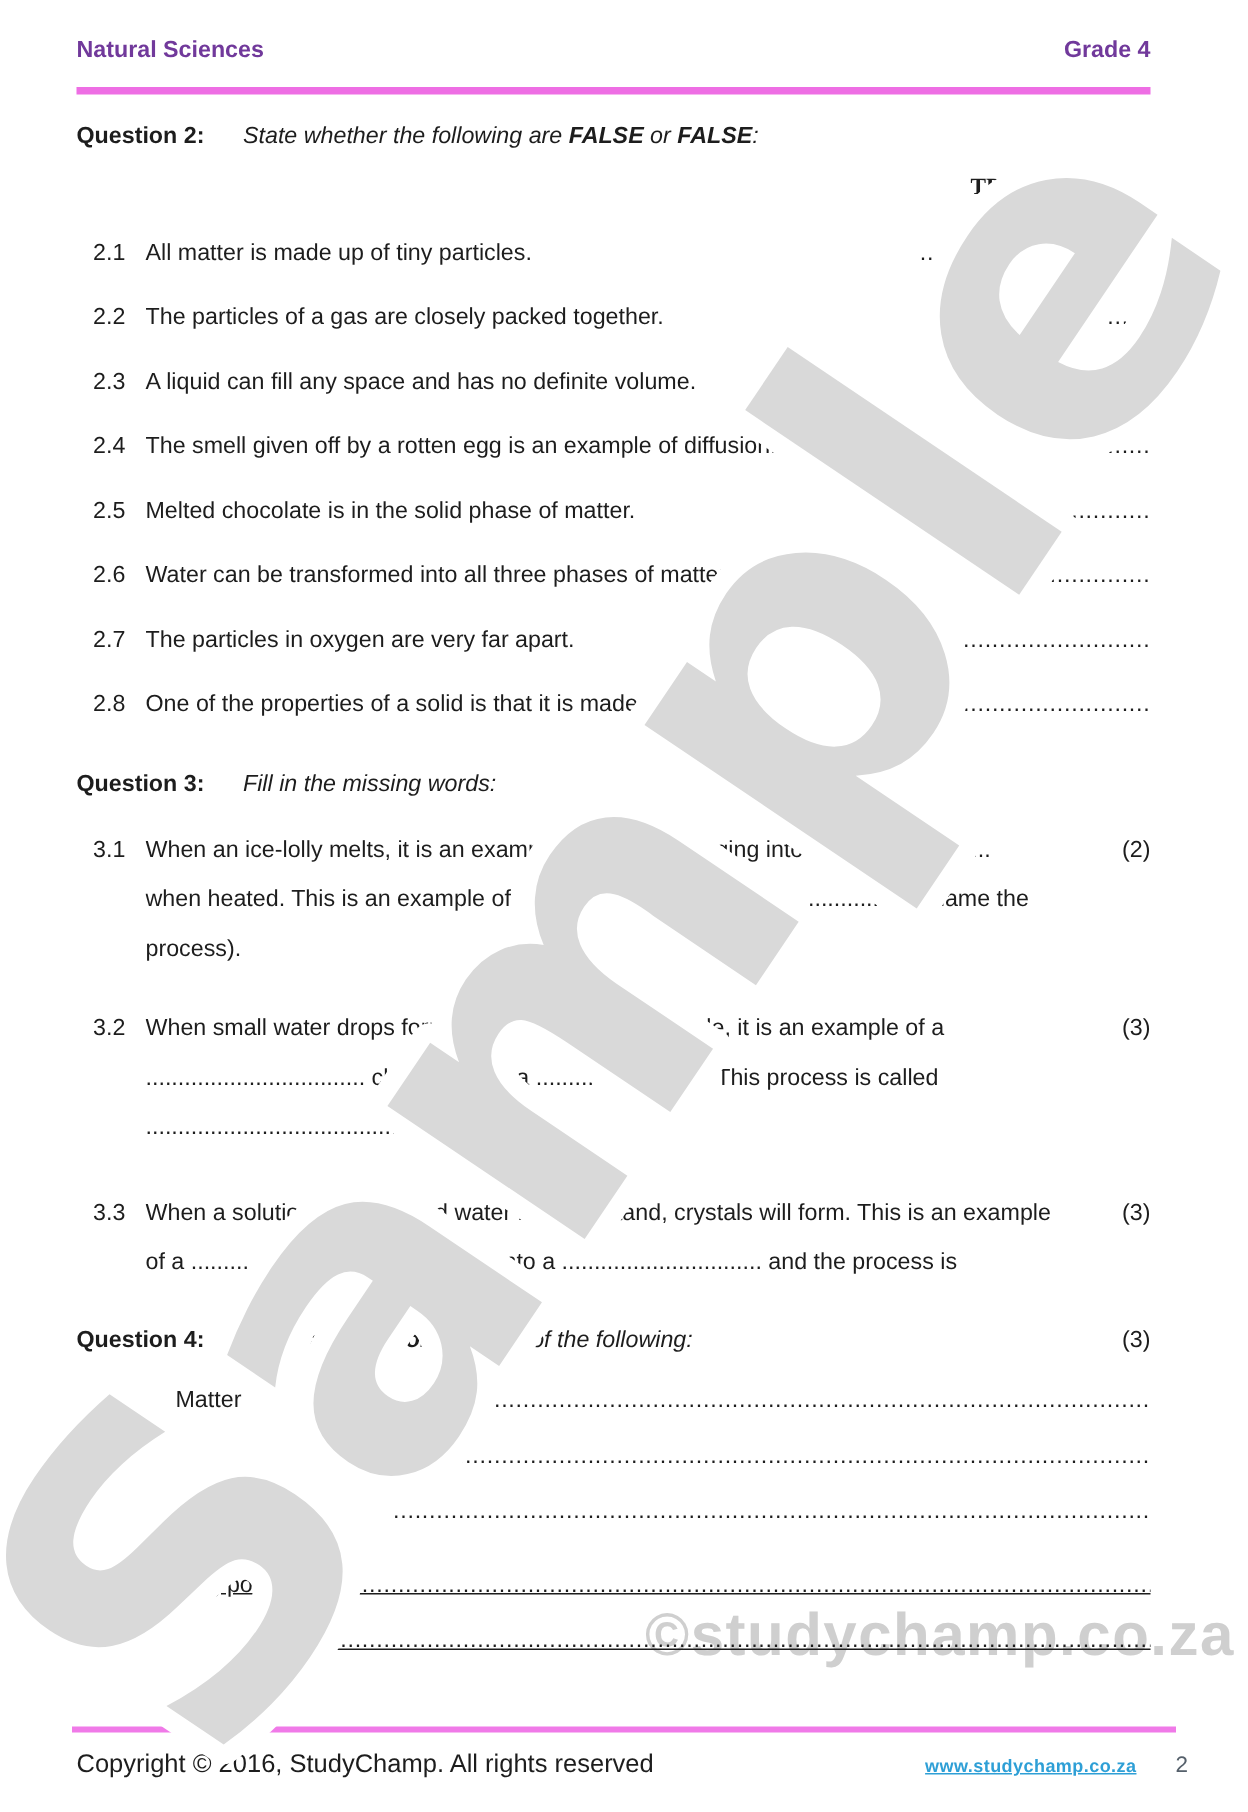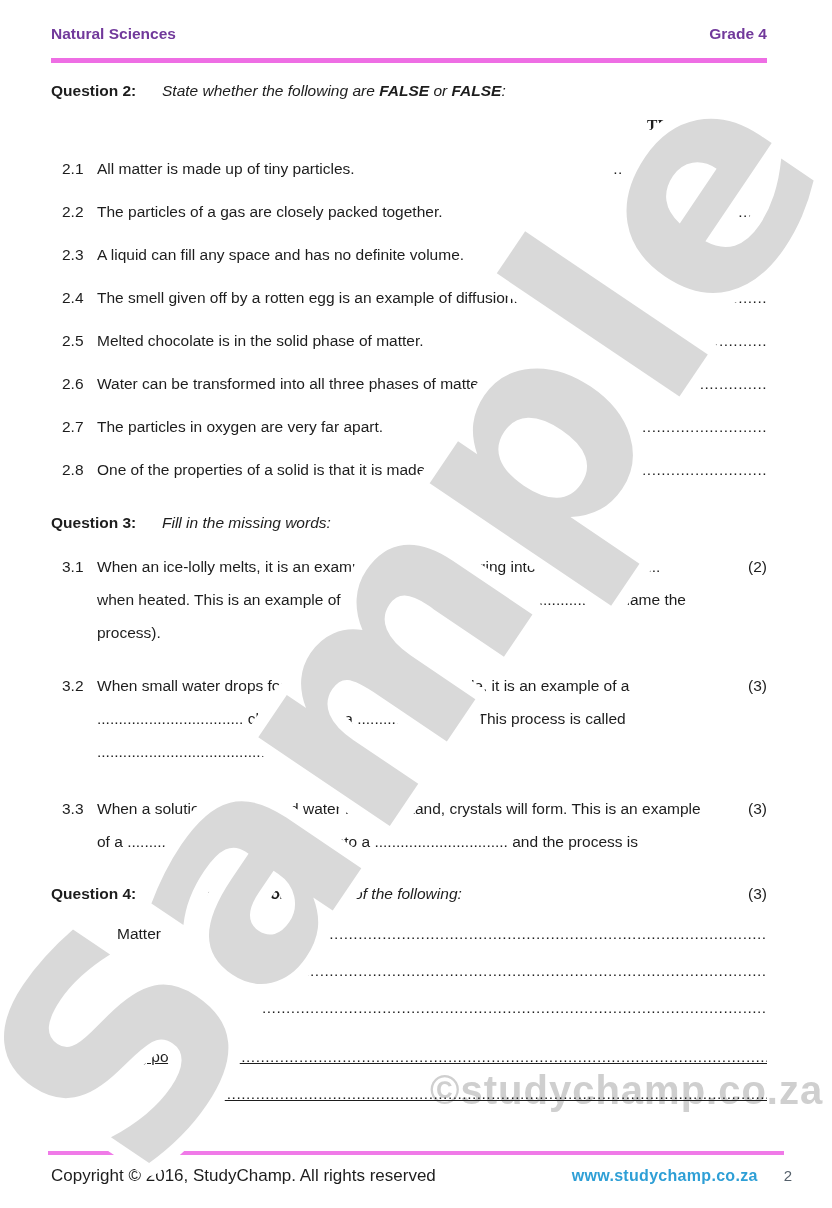--- a/index.html
+++ b/index.html
@@ -47,21 +47,21 @@
   .q4item .q4label { width:125px; flex:none; }
   .q4lines { flex:1 1 auto; overflow:hidden; }
   .q4lines > div { white-space:nowrap; overflow:hidden; height:37px; letter-spacing:0.5px; }
   .q4item.first { margin-top:10px;gap:20px; }
   .q4item.second { margin-top:12px;text-decoration:underline; }
 
   
   .f-rule { position:absolute; z-index:4; left:48px; right:48px; top:1151px; height:4px; background:#f07ae8; }
   .footer { position:absolute; z-index:4; left:51px; right:40px; top:1166px; display:flex; align-items:baseline; }
   .f-copy { font-size:17px; }
-  .f-site { margin-left:auto; font-weight:bold; font-size:16px; color:#2e9fd6; letter-spacing:0.3px; }
+  .f-site { margin-left:auto; font-weight:bold; font-size:12px; color:#2e9fd6; letter-spacing:0.3px;text-decoration:underline; }
   .f-page { margin-left:26px; font-size:15px; color:#55606b; }
 
   
   .wm-svg { position:absolute; z-index:5; left:0; top:0; pointer-events:none; }
   .wm-champ {
     position:absolute; z-index:0; left:430px; top:1068px;
     font-weight:bold; font-size:40px; color:#cfcfcf; letter-spacing:1px;
     pointer-events:none;
   }
 </style>

